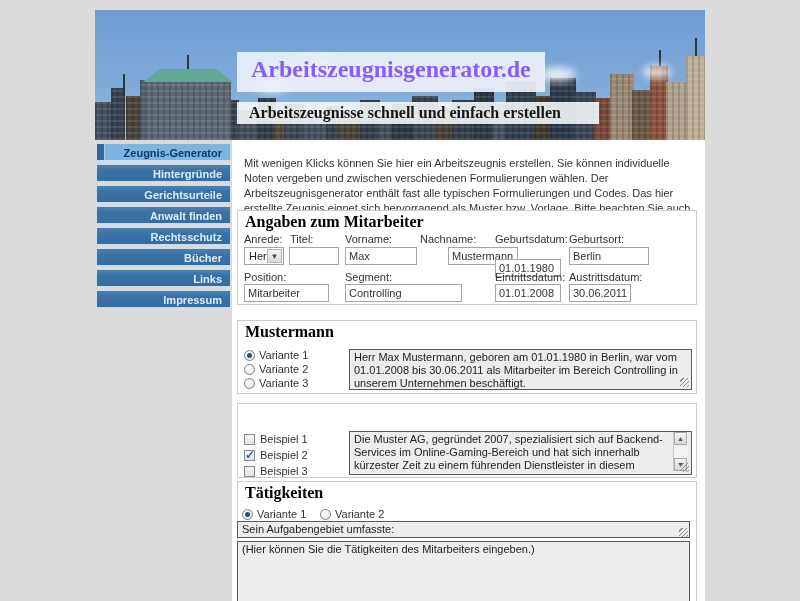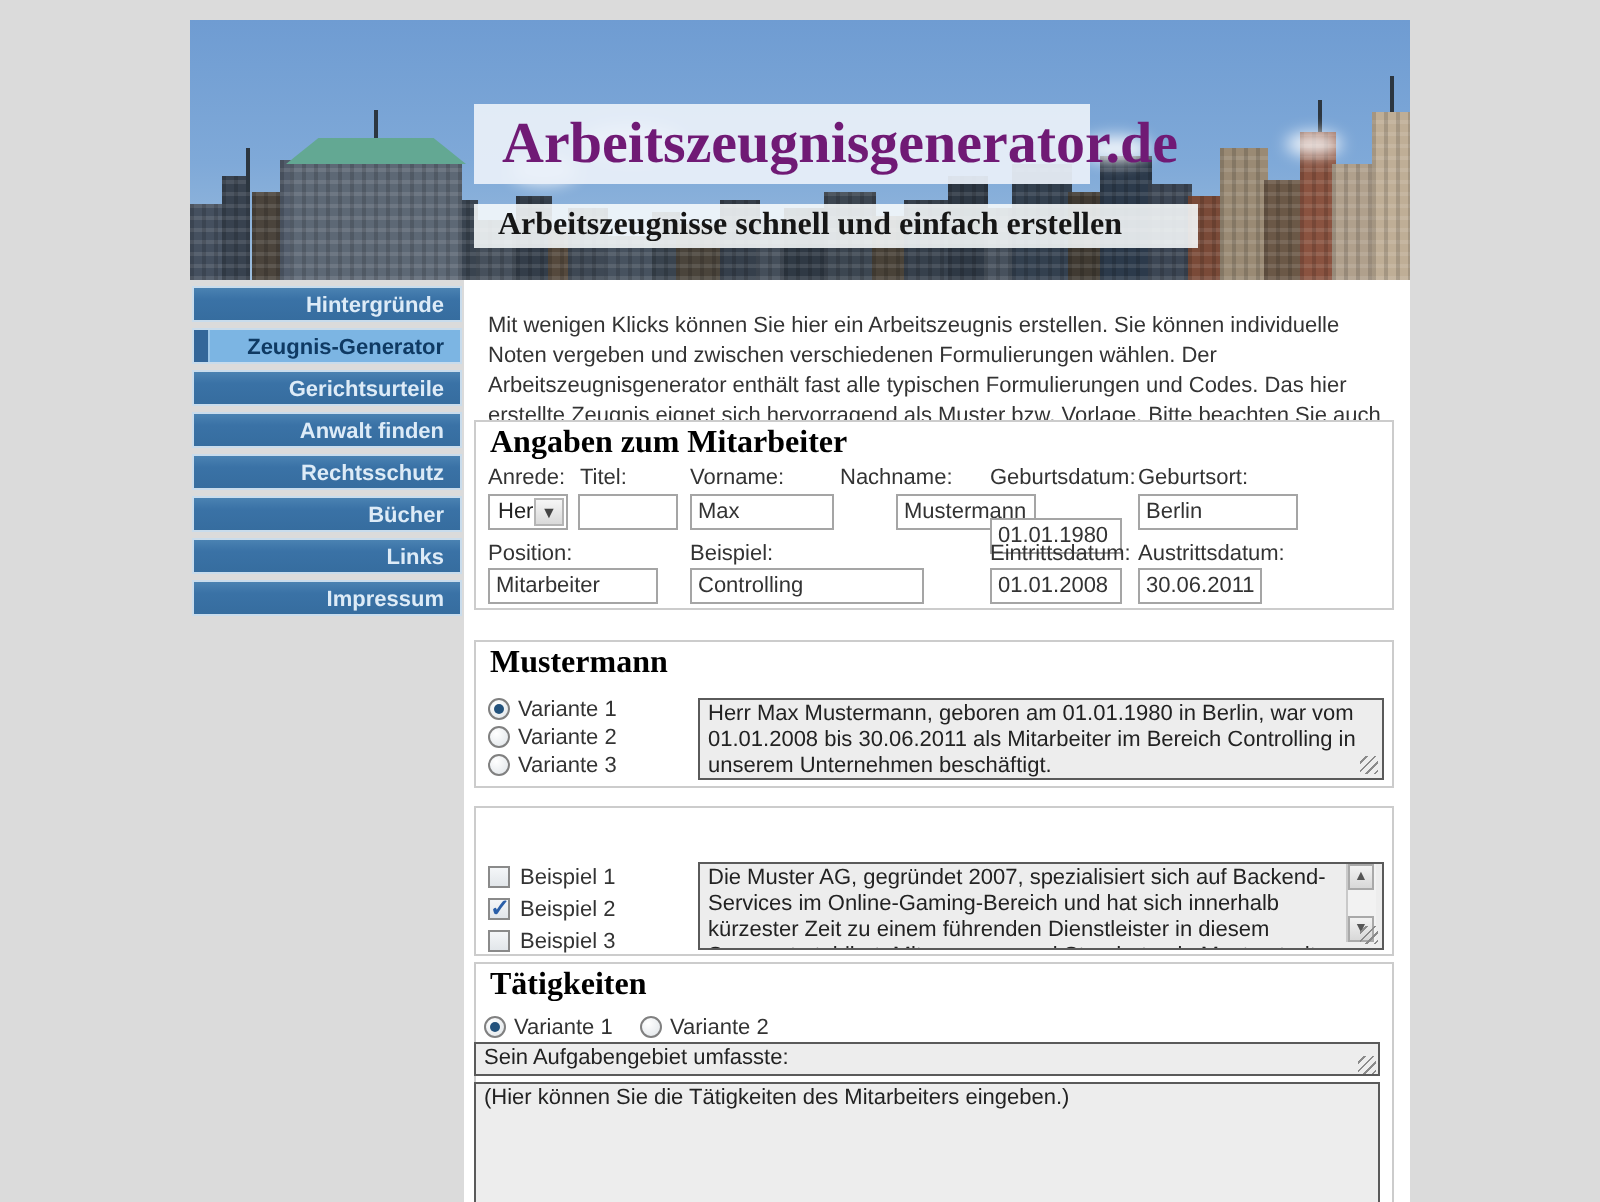--- a/index.html
+++ b/index.html
@@ -12,21 +12,21 @@
   .bld{position:absolute;bottom:0;
        background-image:
          repeating-linear-gradient(90deg,rgba(0,0,0,.14) 0 2px,transparent 2px 6px),
          repeating-linear-gradient(0deg,rgba(255,255,255,.10) 0 2px,transparent 2px 6px);}
   .mast{position:absolute;width:2px;background:#2c3640;}
   .roof{position:absolute;clip-path:polygon(0 100%,18% 0,82% 0,100% 100%);}
   .cloud{position:absolute;background:rgba(255,255,255,.85);border-radius:50%;filter:blur(4px);}
   .title-box{position:absolute;left:142px;top:42px;width:308px;height:40px;
              background:rgba(233,240,249,.93);}
   .title-box h1{margin:0;padding:4px 0 0 14px;font-family:"Liberation Serif",serif;
-                font-size:29px;font-weight:bold;color:#701a75;letter-spacing:0;}
+                font-size:24px;font-weight:bold;color:#8b5cf6;letter-spacing:0;}
   .tagline-bar{position:absolute;left:142px;top:92px;width:362px;height:22px;
                background:rgba(247,250,252,.88);font-family:"Liberation Serif",serif;
                font-size:16px;font-weight:bold;color:#161616;line-height:22px;padding-left:12px;
                box-sizing:border-box;}
 
   
   .sidebar{position:absolute;left:96px;top:143px;width:135px;}
   .nav-item{position:relative;height:18px;line-height:18px;margin-bottom:3px;
             background:linear-gradient(180deg,#4a82b2 0%,#3a72a6 35%,#366d9f 100%);
             border:1px solid #c9dcec;border-width:1px;
@@ -128,22 +128,22 @@
       <div class="cloud" style="left: 445px; top: 58px; width: 36px; height: 13px;"></div>
       <div class="cloud" style="left: 548px; top: 56px; width: 28px; height: 12px;"></div>
     </div>
   <div class="title-box">
     <h1>Arbeitszeugnisgenerator.de</h1>
   </div>
   <div class="tagline-bar">Arbeitszeugnisse schnell und einfach erstellen</div>
 </div>
 
 <nav class="sidebar">
+  <div class="nav-item active"><span class="active-mark"></span><span>Zeugnis-Generator</span></div>
   <div class="nav-item"><span>Hintergründe</span></div>
-  <div class="nav-item active"><span class="active-mark"></span><span>Zeugnis-Generator</span></div>
   <div class="nav-item"><span>Gerichtsurteile</span></div>
   <div class="nav-item"><span>Anwalt finden</span></div>
   <div class="nav-item"><span>Rechtsschutz</span></div>
   <div class="nav-item"><span>Bücher</span></div>
   <div class="nav-item"><span>Links</span></div>
   <div class="nav-item"><span>Impressum</span></div>
 </nav>
 
 <main class="content">
 
@@ -162,21 +162,21 @@
       <span class="sel-val">Herr</span>
       <span class="sel-btn">▼</span>
     </div>
     <input class="tinput" style="left: 51px; top: 36px; width: 50px;" value="">
     <input class="tinput" style="left: 107px; top: 36px; width: 72px;" value="Max">
     <input class="tinput" style="left: 182px; top: 36px; width: 70px; margin-left: 28px;" value="Mustermann">
     <input class="tinput" style="left: 257px; top: 36px; width: 66px; margin-top: 12px;" value="01.01.1980">
     <input class="tinput" style="left: 331px; top: 36px; width: 80px;" value="Berlin">
 
     <span class="flabel" style="left:6px;top:60px">Position:</span>
-    <span class="flabel" style="left:107px;top:60px">Beispiel:</span>
+    <span class="flabel" style="left:107px;top:60px">Segment:</span>
     <span class="flabel" style="left:257px;top:60px">Eintrittsdatum:</span>
     <span class="flabel" style="left:331px;top:60px">Austrittsdatum:</span>
 
     <input class="tinput" style="left: 6px; top: 73px; width: 85px;" value="Mitarbeiter">
     <input class="tinput" style="left: 107px; top: 73px; width: 117px;" value="Controlling">
     <input class="tinput" style="left: 257px; top: 73px; width: 66px;" value="01.01.2008">
     <input class="tinput" style="left: 331px; top: 73px; width: 62px;" value="30.06.2011">
   </section>
 
   <section class="box box2">

